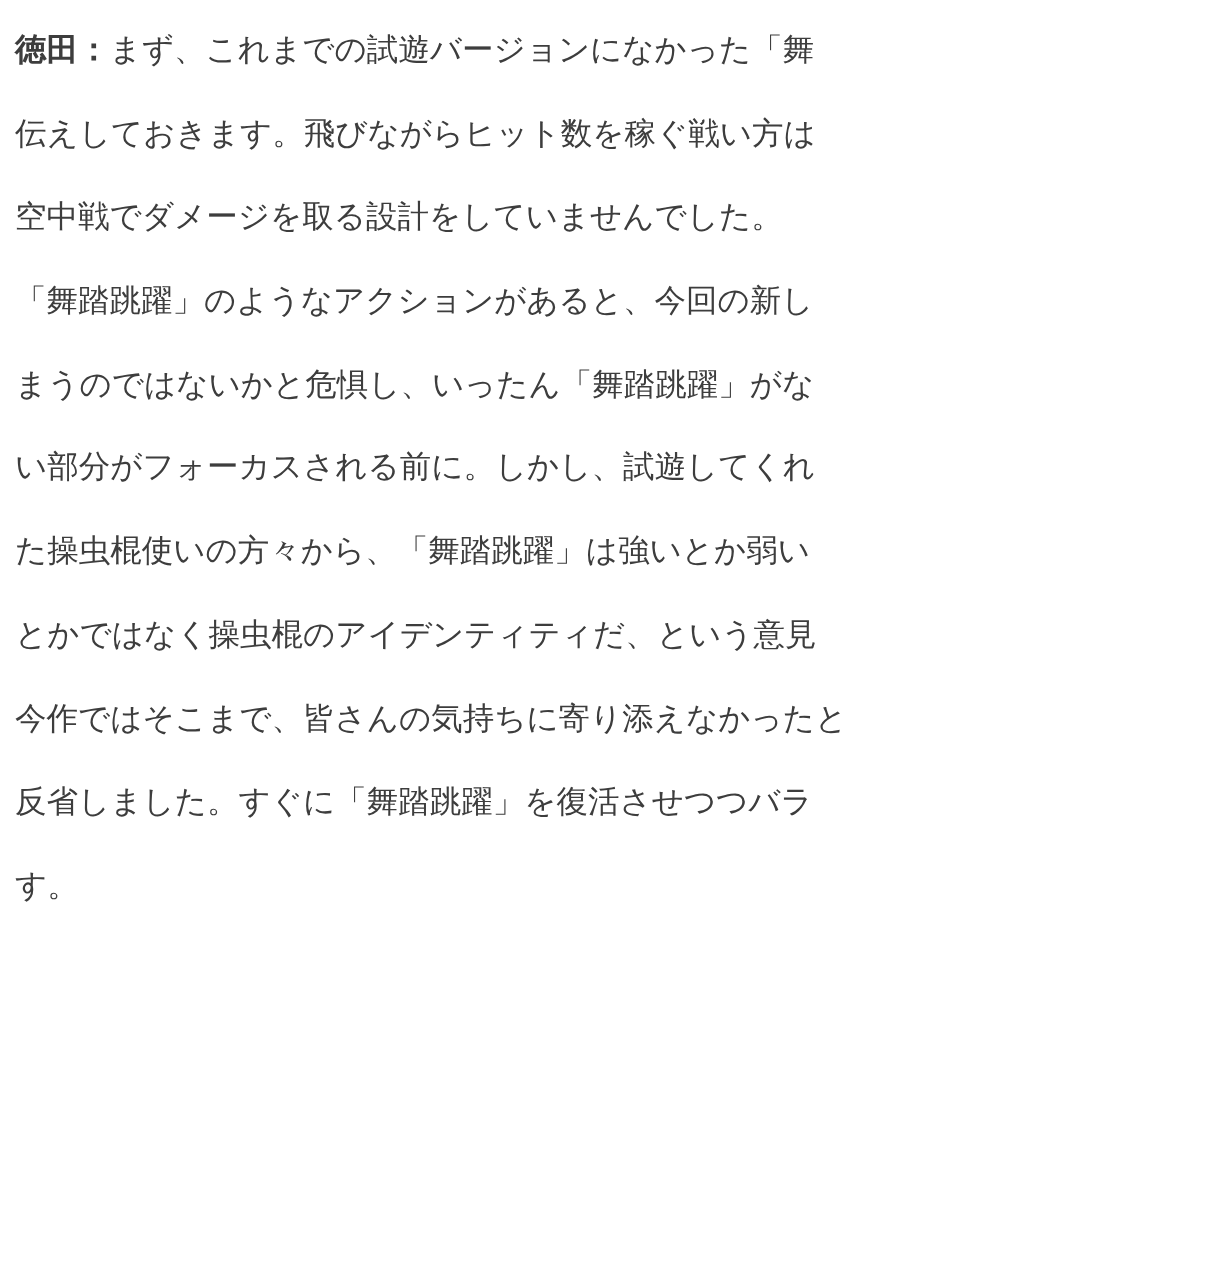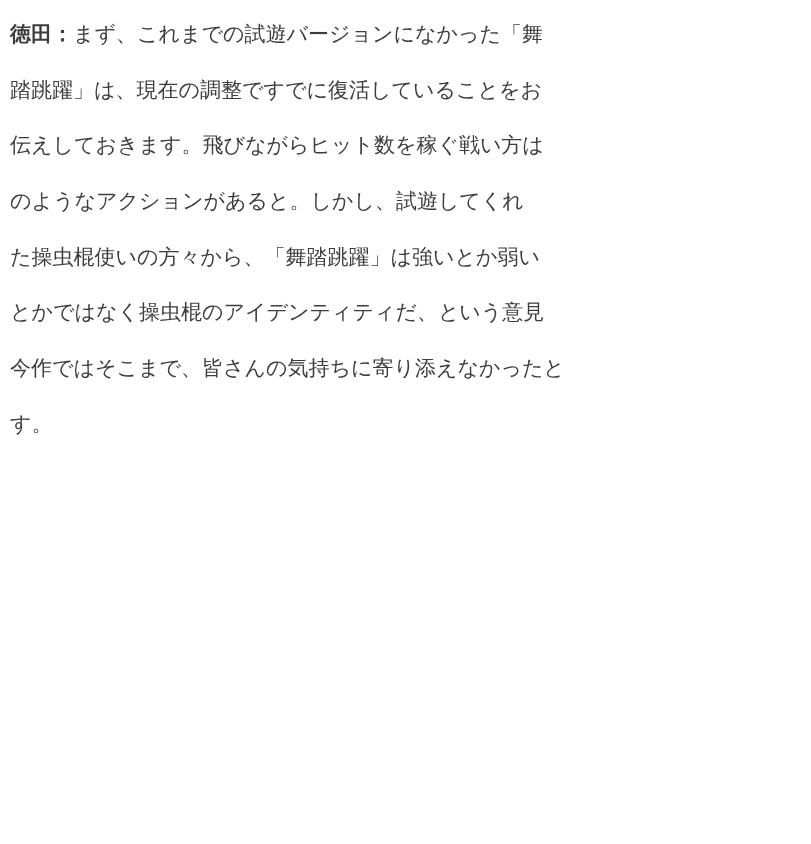--- a/index.html
+++ b/index.html
@@ -31,25 +31,28 @@
     font-weight: 700;
   }
 </style>
 </head>
 <body>
 
 <div class="article">
 
   <div class="paragraph">
     <div class="line"><span class="speaker">徳田：</span><span>まず、これまでの試遊バージョンになかった「舞</span></div>
-    <div class="line">踏跳躍」は、現在の調整ですでに復活していることをお</div>
     <div class="line">伝えしておきます。飛びながらヒット数を稼ぐ戦い方は</div>
+    <div class="line">空中戦でダメージを取る設計をしていませんでした。</div>
   </div>
 
   <div class="paragraph">
-    <div class="line">のようなアクションがあると。しかし、試遊してくれ</div>
+    <div class="line">「舞踏跳躍」のようなアクションがあると、今回の新し</div>
+    <div class="line">まうのではないかと危惧し、いったん「舞踏跳躍」がな</div>
+    <div class="line">い部分がフォーカスされる前に。しかし、試遊してくれ</div>
     <div class="line">た操虫棍使いの方々から、「舞踏跳躍」は強いとか弱い</div>
     <div class="line">とかではなく操虫棍のアイデンティティだ、という意見</div>
     <div class="line">今作ではそこまで、皆さんの気持ちに寄り添えなかったと</div>
+    <div class="line">反省しました。すぐに「舞踏跳躍」を復活させつつバラ</div>
     <div class="line">す。</div>
   </div>
 
 </div>
 
 </body></html>

